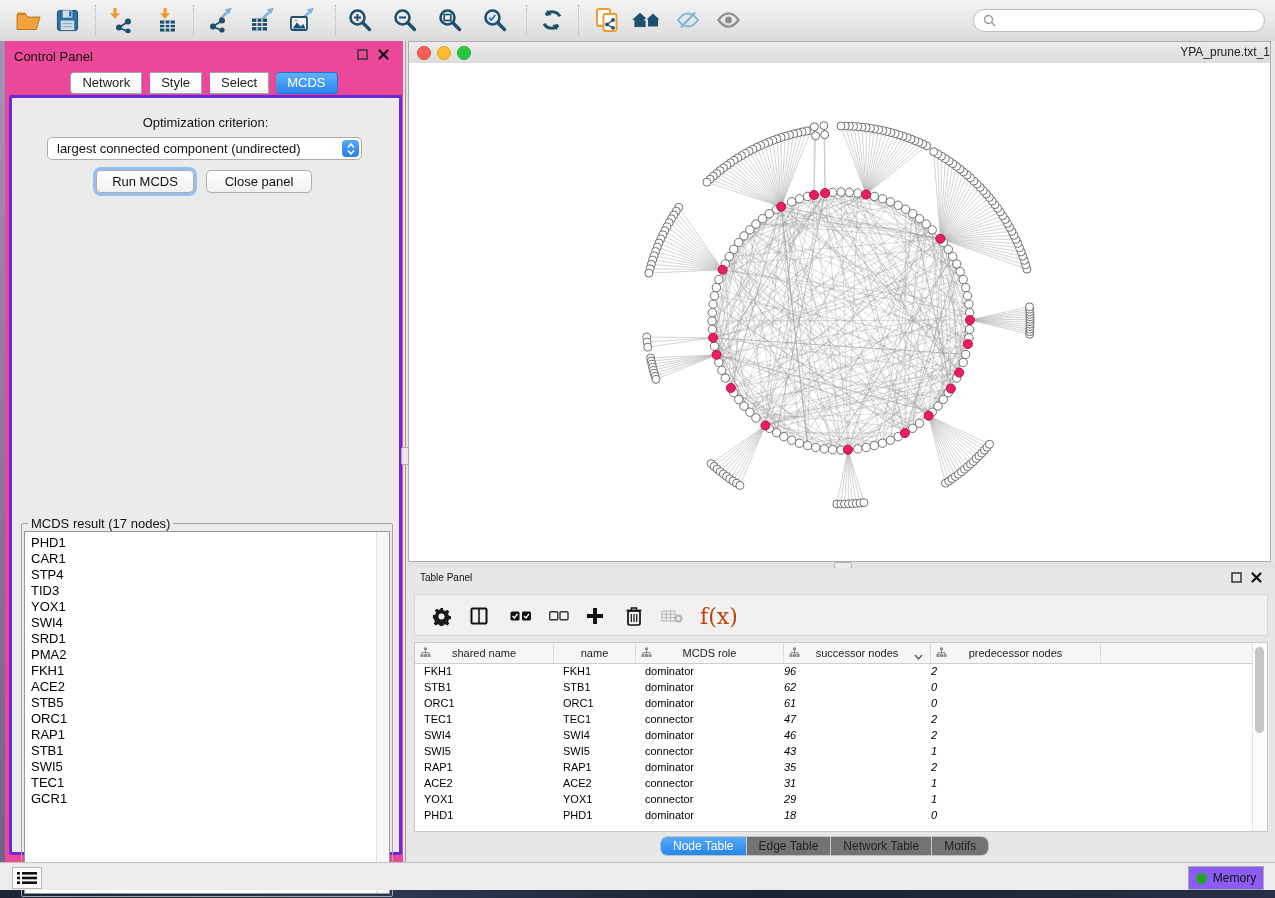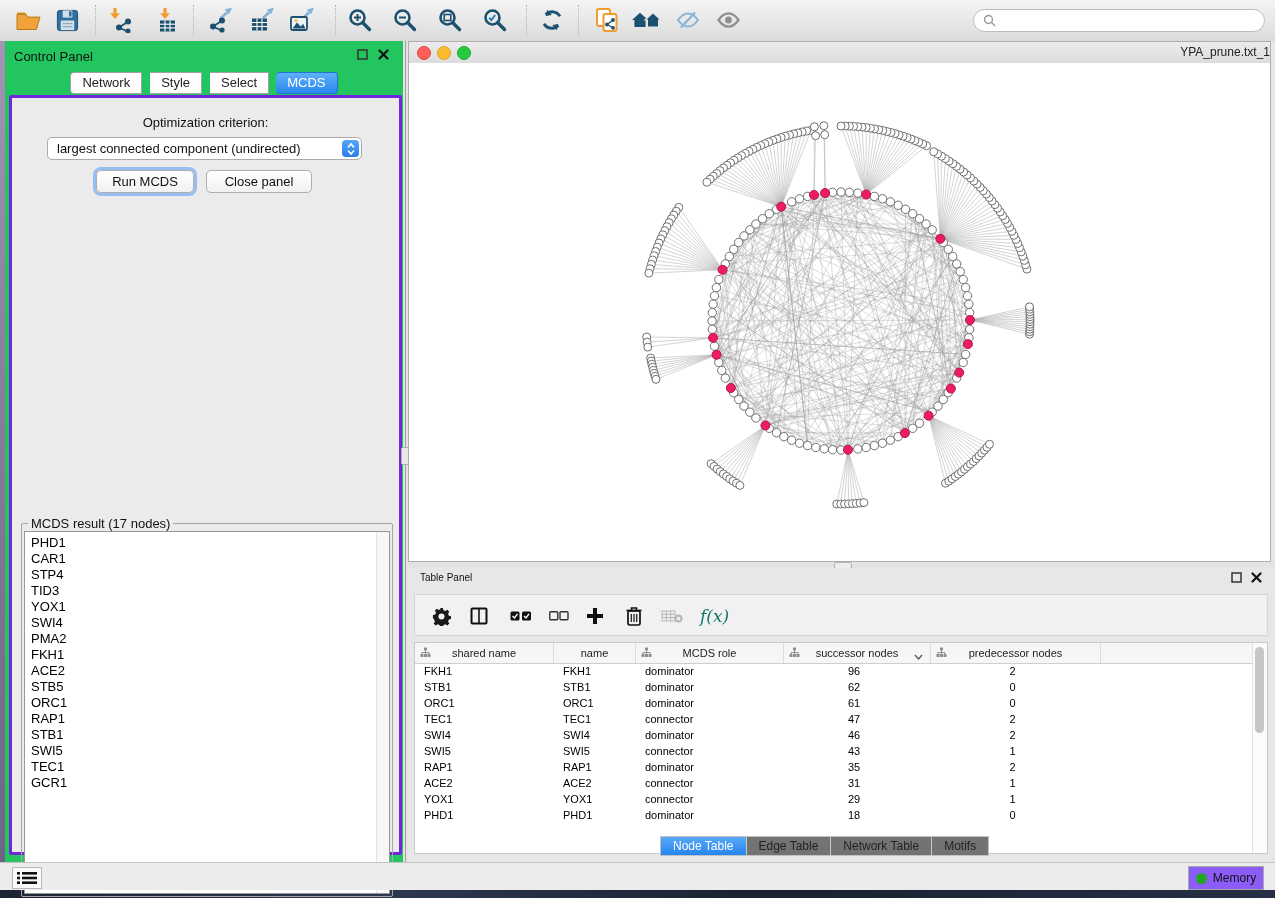--- a/index.html
+++ b/index.html
@@ -13,21 +13,21 @@
     border-bottom:1px solid #a9a9a9;}
   .tbi{position:absolute;top:6px;width:28px;height:28px;display:flex;align-items:center;justify-content:center;}
   .tsep{position:absolute;top:5px;width:0;height:30px;border-left:1px dotted #b3b3b3;}
   .search{position:absolute;left:973px;top:9px;width:292px;height:23px;background:#fff;
     border:1px solid #bdbdbd;border-radius:12px;display:flex;align-items:center;padding-left:9px;box-sizing:border-box;}
   .search input{border:none;outline:none;flex:1;font-size:12px;background:transparent;margin-left:5px;}
   
   .wall-left{left:0;top:41px;width:5px;height:849px;background:linear-gradient(180deg,#a493b4 0%,#8d7ba0 40%,#6f6188 100%);}
   .wall-bottom{left:0;top:890px;width:1275px;height:8px;background:linear-gradient(90deg,#1c2434,#2d3850 30%,#1a2130 60%,#262f45);}
   
-  .cpanel{left:5px;top:41px;width:398px;height:821px;background:#22c55e;}
+  .cpanel{left:5px;top:41px;width:398px;height:821px;background:#ec4899;}
   .cp-title{position:absolute;left:9px;top:8px;font-size:13px;color:#111;}
   .win-btn{position:absolute;width:13px;height:13px;display:flex;align-items:center;justify-content:center;cursor:default;}
   .cp-tabs{position:absolute;left:0;top:31px;width:100%;display:flex;justify-content:center;gap:8px;}
   .tab{height:20px;line-height:20px;padding:0 11px;font-size:13px;background:#fdfdfd;border:1px solid #a2a2a2;border-left:none;color:#222;}
   .tab:first-child{border-left:1px solid #a2a2a2;border-radius:4px 0 0 4px;}
   .tab:last-child{border-radius:0 4px 4px 0;}
   .tab.sel{background:linear-gradient(180deg,#5fb0f8 0%,#2a87ef 100%);color:#fff;border-color:#2173d2;border-radius:4px;margin-left:-1px;}
   .cp-sub{position:absolute;left:4px;top:54px;width:387px;height:754px;background:#ebebeb;border:3px solid #6d28d9;border-radius:2px;}
   .opt-label{position:absolute;left:0;top:17px;width:100%;text-align:center;font-size:13px;color:#111;}
   .dropdown{position:absolute;left:35px;top:39px;width:315px;height:23px;background:#fff;border:1px solid #ababab;border-radius:5px;box-sizing:border-box;}
@@ -51,33 +51,33 @@
   .net-titlebar{position:absolute;left:0;top:0;right:0;height:21px;background:linear-gradient(180deg,#ececec,#dcdcdc);border-bottom:1px solid #b8b8b8;}
   .tl{position:absolute;top:4px;width:12px;height:12px;border-radius:50%;}
   .net-title{position:absolute;left:0;right:0;top:3px;text-align:right;font-size:12px;color:#222;}
   .net-canvas{position:absolute;left:0;top:21px;width:861px;height:498px;background:#fff;}
   .rightstrip{left:1271px;top:41px;width:4px;height:821px;background:#e7e7e7;}
   
   .tpanel{left:408px;top:568px;width:867px;height:294px;background:#e7e7e7;}
   .tp-title{position:absolute;left:12px;top:4px;font-size:10px;color:#111;}
   .tp-toolbar{position:absolute;left:6px;top:26px;width:854px;height:42px;background:#f1f1f1;border:1px solid #d6d6d6;box-sizing:border-box;}
   .tti{position:absolute;top:10px;height:22px;display:flex;align-items:center;justify-content:center;}
-  .fx{font-family:"DejaVu Serif",serif;font-style:italic;font-size:17px;color:#0f766e;}
-  .tbl{position:absolute;left:6px;top:74px;width:854px;height:212px;background:#fff;border:1px solid #c9c9c9;box-sizing:border-box;}
+  .fx{font-family:"DejaVu Serif",serif;font-size:22px;color:#c2410c;}
+  .tbl{position:absolute;left:6px;top:74px;width:854px;height:190px;background:#fff;border:1px solid #c9c9c9;box-sizing:border-box;}
   .tbl-head{position:absolute;left:0;top:0;right:14px;height:20px;background:#f6f6f6;border-bottom:1px solid #cfcfcf;display:flex;}
   .th{position:relative;height:20px;border-right:1px solid #dcdcdc;box-sizing:border-box;display:flex;align-items:center;justify-content:center;font-size:11px;color:#222;}
   .th .th-icon{position:absolute;left:5px;top:4px;}
   .th .sortgl{position:absolute;right:7px;top:7px;}
   .tbl-body{position:absolute;left:0;top:20px;right:14px;bottom:0;overflow:hidden;}
   .trow{display:flex;height:16px;}
   .td{font-size:11px;color:#000;line-height:16px;box-sizing:border-box;padding-left:9px;overflow:hidden;white-space:nowrap;}
-  .td.num{text-align:center;padding-right:7px;padding-left:0;}
+  .td.num{text-align:left;padding-right:7px;padding-left:0;font-style:italic;}
   .tbl-scroll{position:absolute;right:0;top:0;width:14px;bottom:0;background:#fbfbfb;border-left:1px solid #e2e2e2;}
   .tbl-thumb{position:absolute;left:2px;top:4px;width:9px;height:86px;background:#c6c6c6;border-radius:5px;}
-  .btabs{position:absolute;left:252px;top:268px;display:flex;border:1px solid #c2c2c2;border-radius:0;overflow:hidden;background:#fff;}
+  .btabs{position:absolute;left:252px;top:268px;display:flex;border:1px solid #c2c2c2;border-radius:7px;overflow:hidden;background:#fff;}
   .btab{height:18px;line-height:18px;padding:0 12px;font-size:12px;color:#222;border-left:1px solid #c9c9c9;background:#737373;}
   .btab:first-child{border-left:none;}
   .btab.sel{background:linear-gradient(180deg,#58a9f7,#2586ee);color:#fff;}
   
   .statusbar{left:0;top:862px;width:1275px;height:28px;background:#ececec;border-top:1px solid #c2c2c2;box-sizing:border-box;}
   .listbtn{position:absolute;left:12px;top:4px;width:28px;height:20px;background:#fafafa;border:1px solid #b8b8b8;display:flex;align-items:center;justify-content:center;}
   .membtn{position:absolute;right:11px;top:3px;width:74px;height:22px;background:#8b5cf6;border:1px solid #a8a8a8;display:flex;align-items:center;justify-content:center;gap:6px;font-size:12px;color:#111;}
   .memdot{width:11px;height:11px;border-radius:50%;}
 </style>
 </head>
@@ -281,20 +281,21 @@
     <div class="groupbox">
       <span class="gb-title">MCDS result (17 nodes)</span>
       <div class="gb-list">
         <div style="padding-top:3px">
             <div class="li">PHD1</div>
             <div class="li">CAR1</div>
             <div class="li">STP4</div>
             <div class="li">TID3</div>
             <div class="li">YOX1</div>
             <div class="li">SWI4</div>
+            <div class="li">SRD1</div>
             <div class="li">PMA2</div>
             <div class="li">FKH1</div>
             <div class="li">ACE2</div>
             <div class="li">STB5</div>
             <div class="li">ORC1</div>
             <div class="li">RAP1</div>
             <div class="li">STB1</div>
             <div class="li">SWI5</div>
             <div class="li">TEC1</div>
             <div class="li">GCR1</div>

